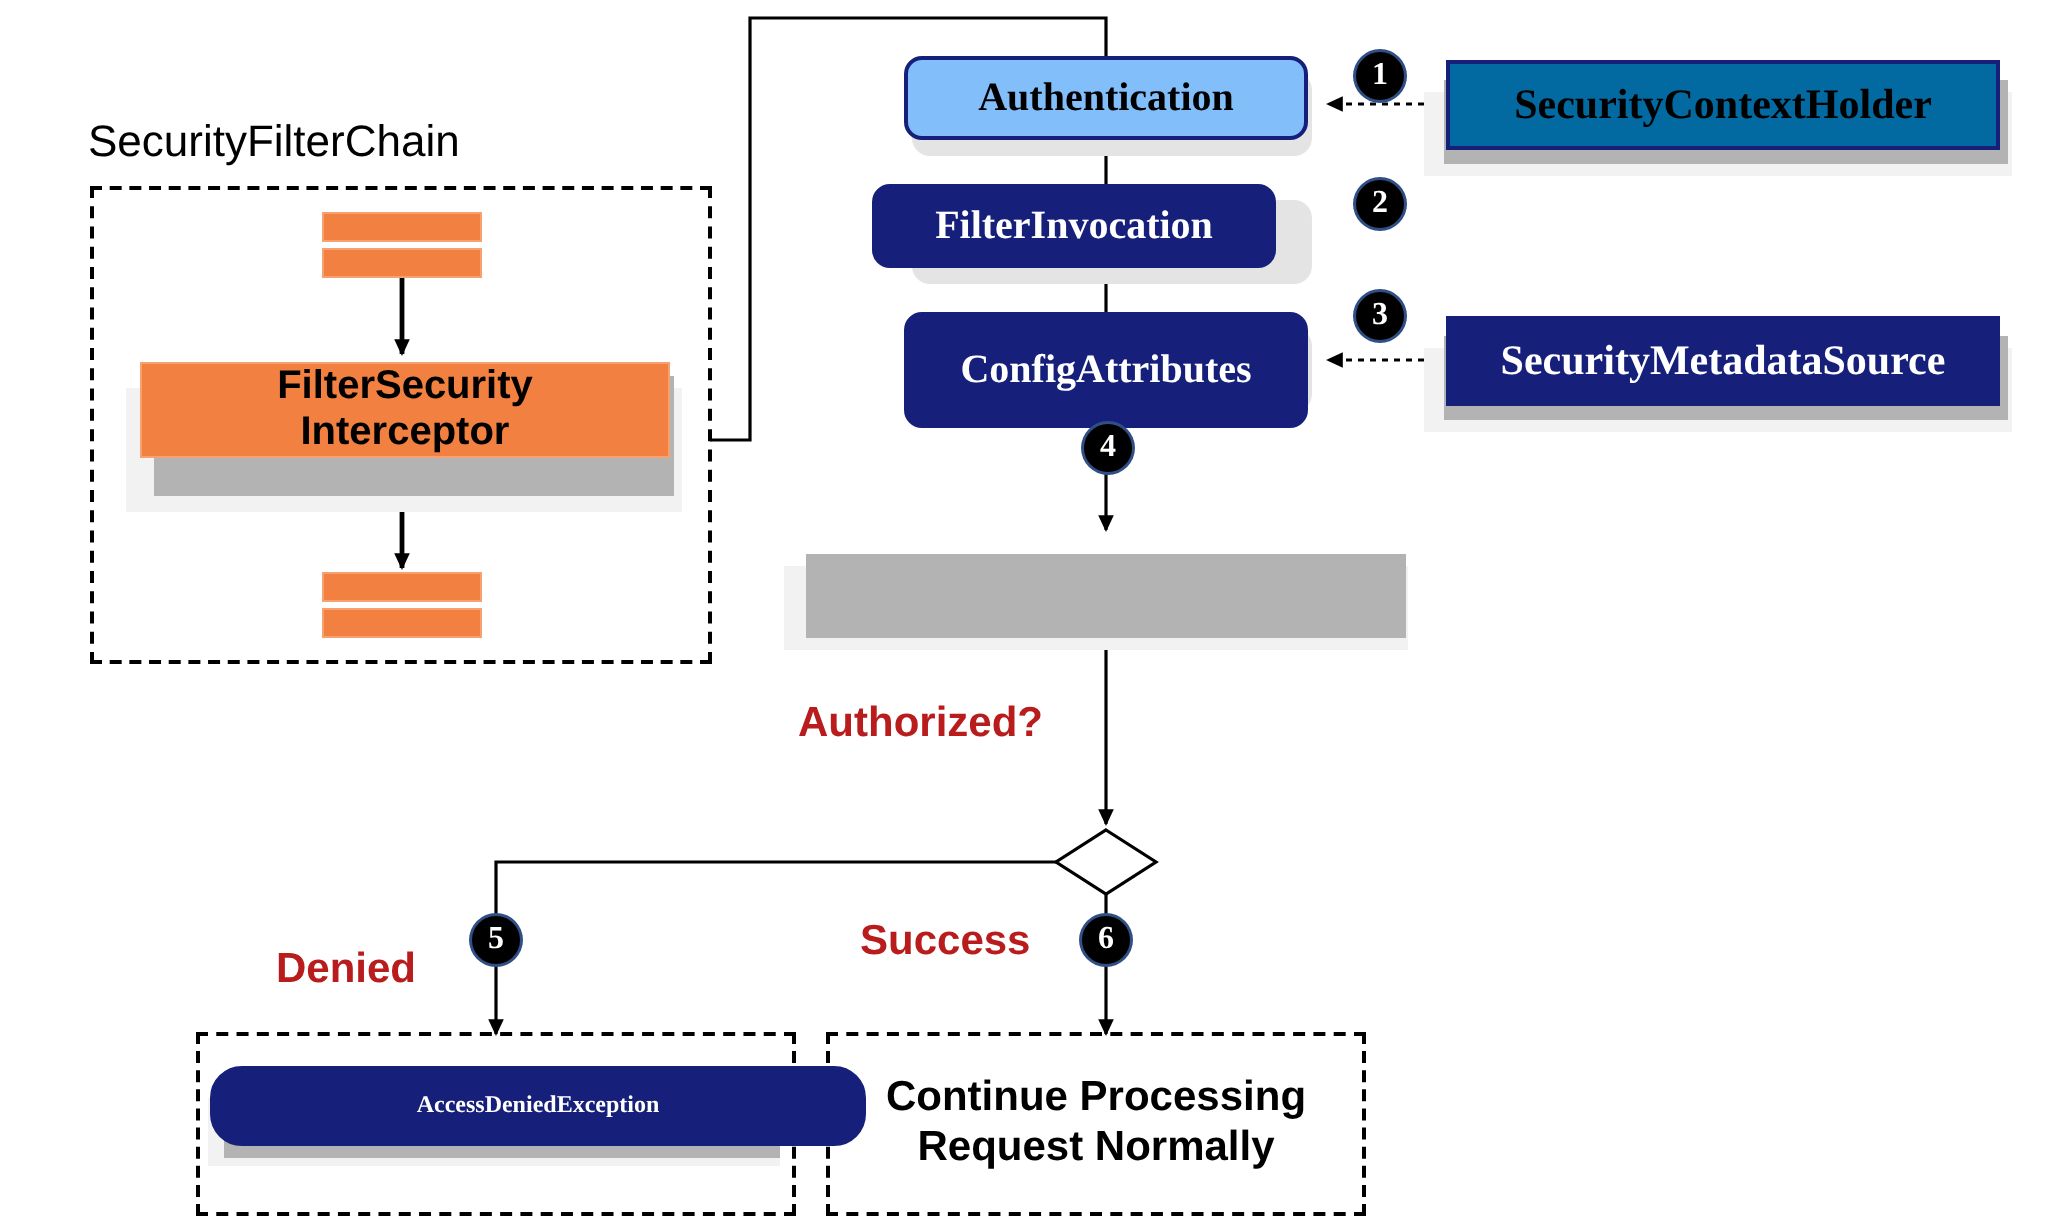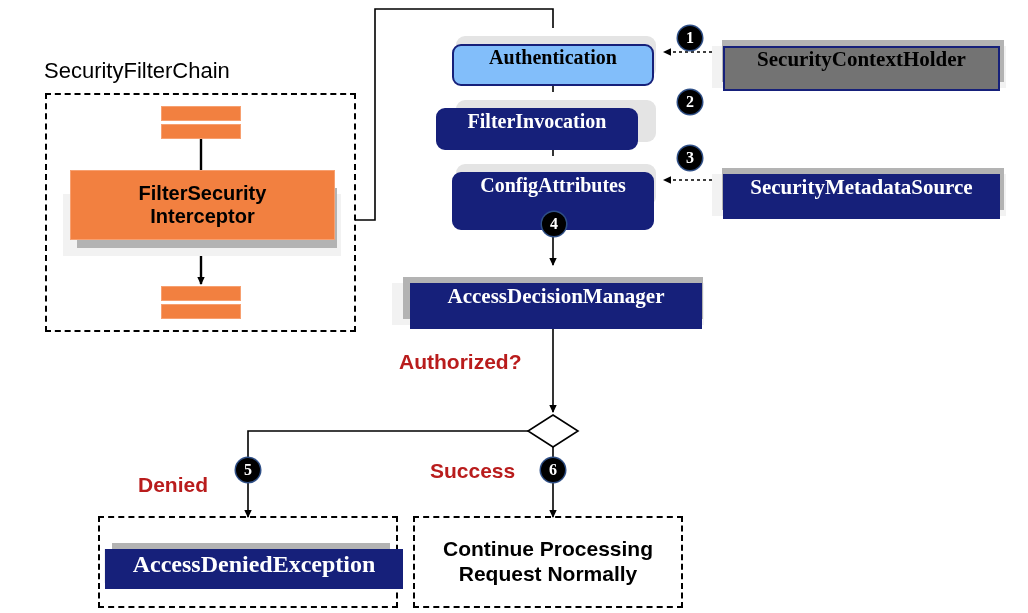--- a/index.html
+++ b/index.html
@@ -24,25 +24,24 @@
     width: 1028px;
     height: 613px;
     pointer-events: none;
   }
 
   
   .node {
     position: absolute;
     box-sizing: border-box;
     display: flex;
-    align-items: flex-start;
+    align-items: center;
     justify-content: center;
     text-align: center;
     z-index: 3;
-    margin-top: 16px;
   }
   .node .lbl {
     display: block;
     width: 100%;
     line-height: 1.12;
   }
 
   
   .cls {
     font-family: "Liberation Serif", "DejaVu Serif", serif;
@@ -82,21 +81,21 @@
 
   
   .sq {
     border: 2px solid #16207a;
   }
   .sq.navy {
     background: #16207a;
     color: #ffffff;
   }
   .sq.sky {
-    background: #737373;
+    background: #0369a1;
     color: #000000;
   }
 
   
   .orange {
     background: #f28040;
     border: 1px solid #f7a070;
     z-index: 3;
     position: absolute;
     box-sizing: border-box;
@@ -216,21 +215,21 @@
   </svg>
 
   <div class="group-title" style="left:44px; top:58px;">SecurityFilterChain</div>
   <div class="dashed" style="left:45px; top:93px; width:311px; height:239px;"></div>
 
   <div class="orange" style="left:161px; top:106px; width:80px; height:15px;"></div>
   <div class="orange" style="left:161px; top:124px; width:80px; height:15px;"></div>
 
   <div class="shadow" style="left:77px; top:188px; width:260px; height:60px;"></div>
   <div class="shadow soft" style="left:63px; top:194px; width:278px; height:62px;"></div>
-  <div class="interceptor" style="left:70px; top:170px; width:265px; height:70px;justify-content:center;">
+  <div class="interceptor" style="left:70px; top:181px; width:265px; height:48px;justify-content:center;">
     <span class="lbl">
       <span>FilterSecurity</span><br>
       <span>Interceptor</span>
     </span>
   </div>
 
   <div class="orange" style="left:161px; top:286px; width:80px; height:15px;"></div>
   <div class="orange" style="left:161px; top:304px; width:80px; height:15px;"></div>
 
   <div class="pill-shadow" style="left:456px; top:36px; width:200px; height:42px;"></div>
@@ -243,44 +242,41 @@
     <span class="lbl">FilterInvocation</span>
   </div>
 
   <div class="pill-shadow" style="left:456px; top:164px; width:200px; height:42px;"></div>
   <div class="node pill navy cls" style="left:452px; top:156px; width:202px; height:58px; font-size:20px;">
     <span class="lbl">ConfigAttributes</span>
   </div>
 
   <div class="shadow" style="left:403px; top:277px; width:300px; height:42px;"></div>
   <div class="shadow soft" style="left:392px; top:283px; width:312px; height:42px;"></div>
-  <div class="node sq navy cls" style="left:410px; top:267px; width:292px; height:46px; font-size:21px;">
-    <span class="lbl">AccessDecisionManager</span>
-  </div>
 
   <div class="shadow" style="left:722px; top:40px; width:282px; height:42px;"></div>
   <div class="shadow soft" style="left:712px; top:46px; width:294px; height:42px;"></div>
   <div class="node sq sky cls" style="left:723px; top:30px; width:277px; height:45px; font-size:21px;">
     <span class="lbl">SecurityContextHolder</span>
   </div>
 
   <div class="shadow" style="left:722px; top:168px; width:282px; height:42px;"></div>
   <div class="shadow soft" style="left:712px; top:174px; width:294px; height:42px;"></div>
   <div class="node sq navy cls" style="left:723px; top:158px; width:277px; height:45px; font-size:21px;">
     <span class="lbl">SecurityMetadataSource</span>
   </div>
 
   <div class="flow-label" style="left:399px; top:350px;">Authorized?</div>
   <div class="flow-label" style="left:138px; top:473px;">Denied</div>
   <div class="flow-label" style="left:430px; top:459px;">Success</div>
 
   <div class="dashed" style="left:98px; top:516px; width:300px; height:92px;"></div>
   <div class="shadow" style="left:112px; top:543px; width:278px; height:36px;"></div>
   <div class="shadow soft" style="left:104px; top:549px; width:286px; height:34px;"></div>
-  <div class="node sq navy cls" style="left:105px; top:533px; width:298px; height:40px; font-size:24px;">
+  <div class="node sq navy cls" style="left:105px; top:533px; width:328px; height:40px; font-size:12px;border-radius:16px;">
     <span class="lbl">AccessDeniedException</span>
   </div>
 
   <div class="dashed" style="left:413px; top:516px; width:270px; height:92px;"></div>
   <div class="terminal-text" style="left:413px; top:516px; width:270px; height:92px;justify-content:center;">
     <span class="lbl">
       <span>Continue Processing</span><br>
       <span>Request Normally</span>
     </span>
   </div>

